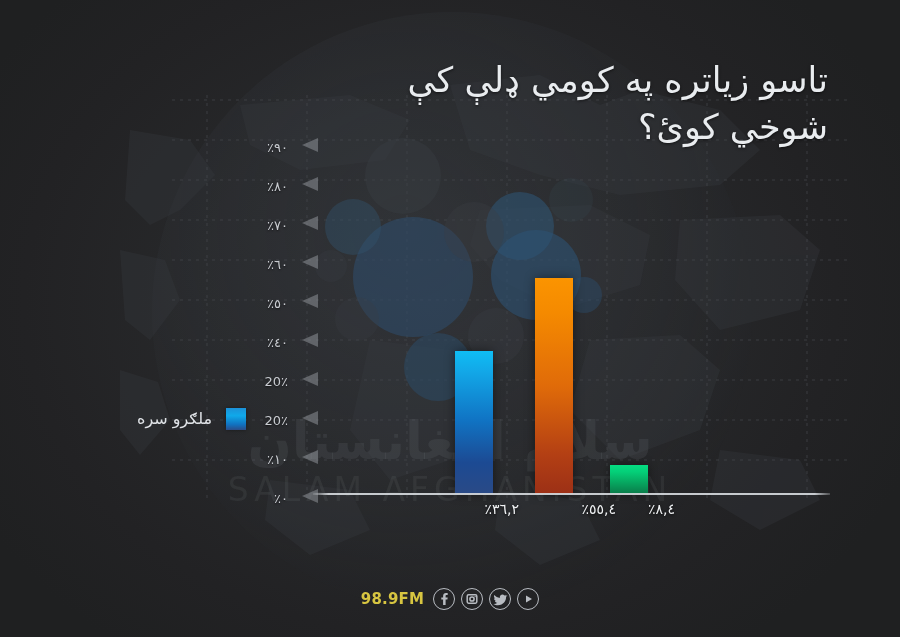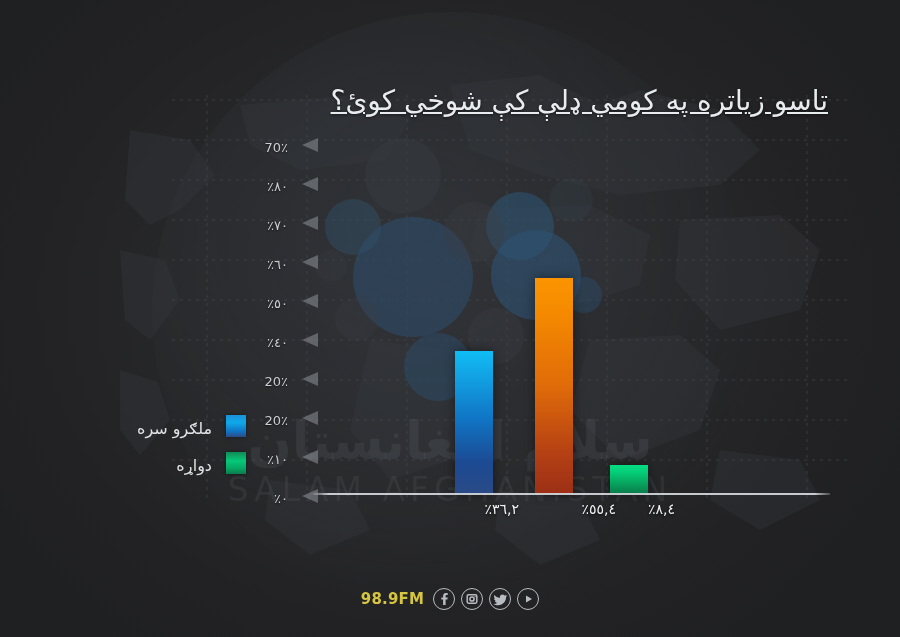--- a/index.html
+++ b/index.html
@@ -80,31 +80,30 @@
     line-height: 1;
     color: rgba(120,124,130,0.14);
     letter-spacing: 5px;
     direction: ltr;
     font-weight: 400;
   }
 
   
   .title {
     position: absolute;
-    top: 82px;
+    top: 57px;
     right: 72px;
     left: 300px;
     text-align: right;
-    font-size: 28px;
+    font-size: 35px;
     line-height: 1.35;
     color: #e9ecef;
     letter-spacing: 0.3px;
     direction: rtl;
     text-shadow: 0 1px 3px rgba(0,0,0,0.55);
-    text-decoration: underline;
   }
 
   
   .plot {
     position: absolute;
     left: 313px;
     top: 145px;
     width: 517px;
     height: 349px;
   }
@@ -165,21 +164,21 @@
   
   .legend {
     position: absolute;
     left: 56px;
     top: 400px;
     width: 190px;
     direction: rtl;
   }
   .legend-row {
     display: flex;
-    align-items: flex-end;
+    align-items: center;
     height: 37px;
   }
   .legend-swatch {
     width: 20px;
     height: 22px;
     flex: 0 0 20px;
     box-shadow: 0 0 4px rgba(0,0,0,0.4);
   }
   .sw-blue   { background: linear-gradient(to bottom, #1c91d8 0%, #0fa9ea 35%, #1172c0 75%, #2b4c88 100%); }
   .sw-orange { background: linear-gradient(to bottom, #c2550c 0%, #f08707 35%, #d26310 75%, #a23a16 100%); }
@@ -290,21 +289,21 @@
   </svg>
 
   <div class="watermark">
     <span class="wm-ar">سلام افغانستان</span>
     <span class="wm-en">SALAM AFGHANISTAN</span>
   </div>
 
   <div class="title">تاسو زیاتره په کومي ډلې کې شوخي کوئ؟</div>
 
   <div class="yaxis">
-    <div class="ytick" style="top:11px">70٪</div>
+    <div class="ytick" style="top:11px">٩٠٪</div>
     <div class="ytri" style="top:8px"></div>
     <div class="ytick" style="top:50px">٨٠٪</div>
     <div class="ytri" style="top:47px"></div>
     <div class="ytick" style="top:89px">٧٠٪</div>
     <div class="ytri" style="top:86px"></div>
     <div class="ytick" style="top:128px">٦٠٪</div>
     <div class="ytri" style="top:125px"></div>
     <div class="ytick" style="top:167px">٥٠٪</div>
     <div class="ytri" style="top:164px"></div>
     <div class="ytick" style="top:206px">٤٠٪</div>
@@ -328,24 +327,20 @@
 
   <div class="barlabel" style="left:429px;">٣٦,٢٪</div>
   <div class="barlabel" style="left:526px;">٥٥,٤٪</div>
   <div class="barlabel" style="left:585px;">٨,٤٪</div>
 
   <div class="legend">
     <div class="legend-row">
       <span class="legend-swatch sw-blue"></span>
       <span class="legend-label">ملګرو سره</span>
     </div>
-    <div class="legend-row">
-      <span class="legend-swatch sw-green"></span>
-      <span class="legend-label">دواړه</span>
-    </div>
   </div>
 
   <div class="footer">
     <span class="fm">98.9FM</span>
 
     <span class="social">
       <svg width="14" height="14" viewBox="0 0 14 14">
         <path d="M8.6 13V7.6h1.8l.3-2.1H8.6V4.1c0-.6.2-1 1-1h1.1V1.1C10.4 1.1 9.7 1 9 1 7.2 1 6.1 2 6.1 3.9v1.6H4.3v2.1h1.8V13z" fill="#b8bcc2"></path>
       </svg>
     </span>

